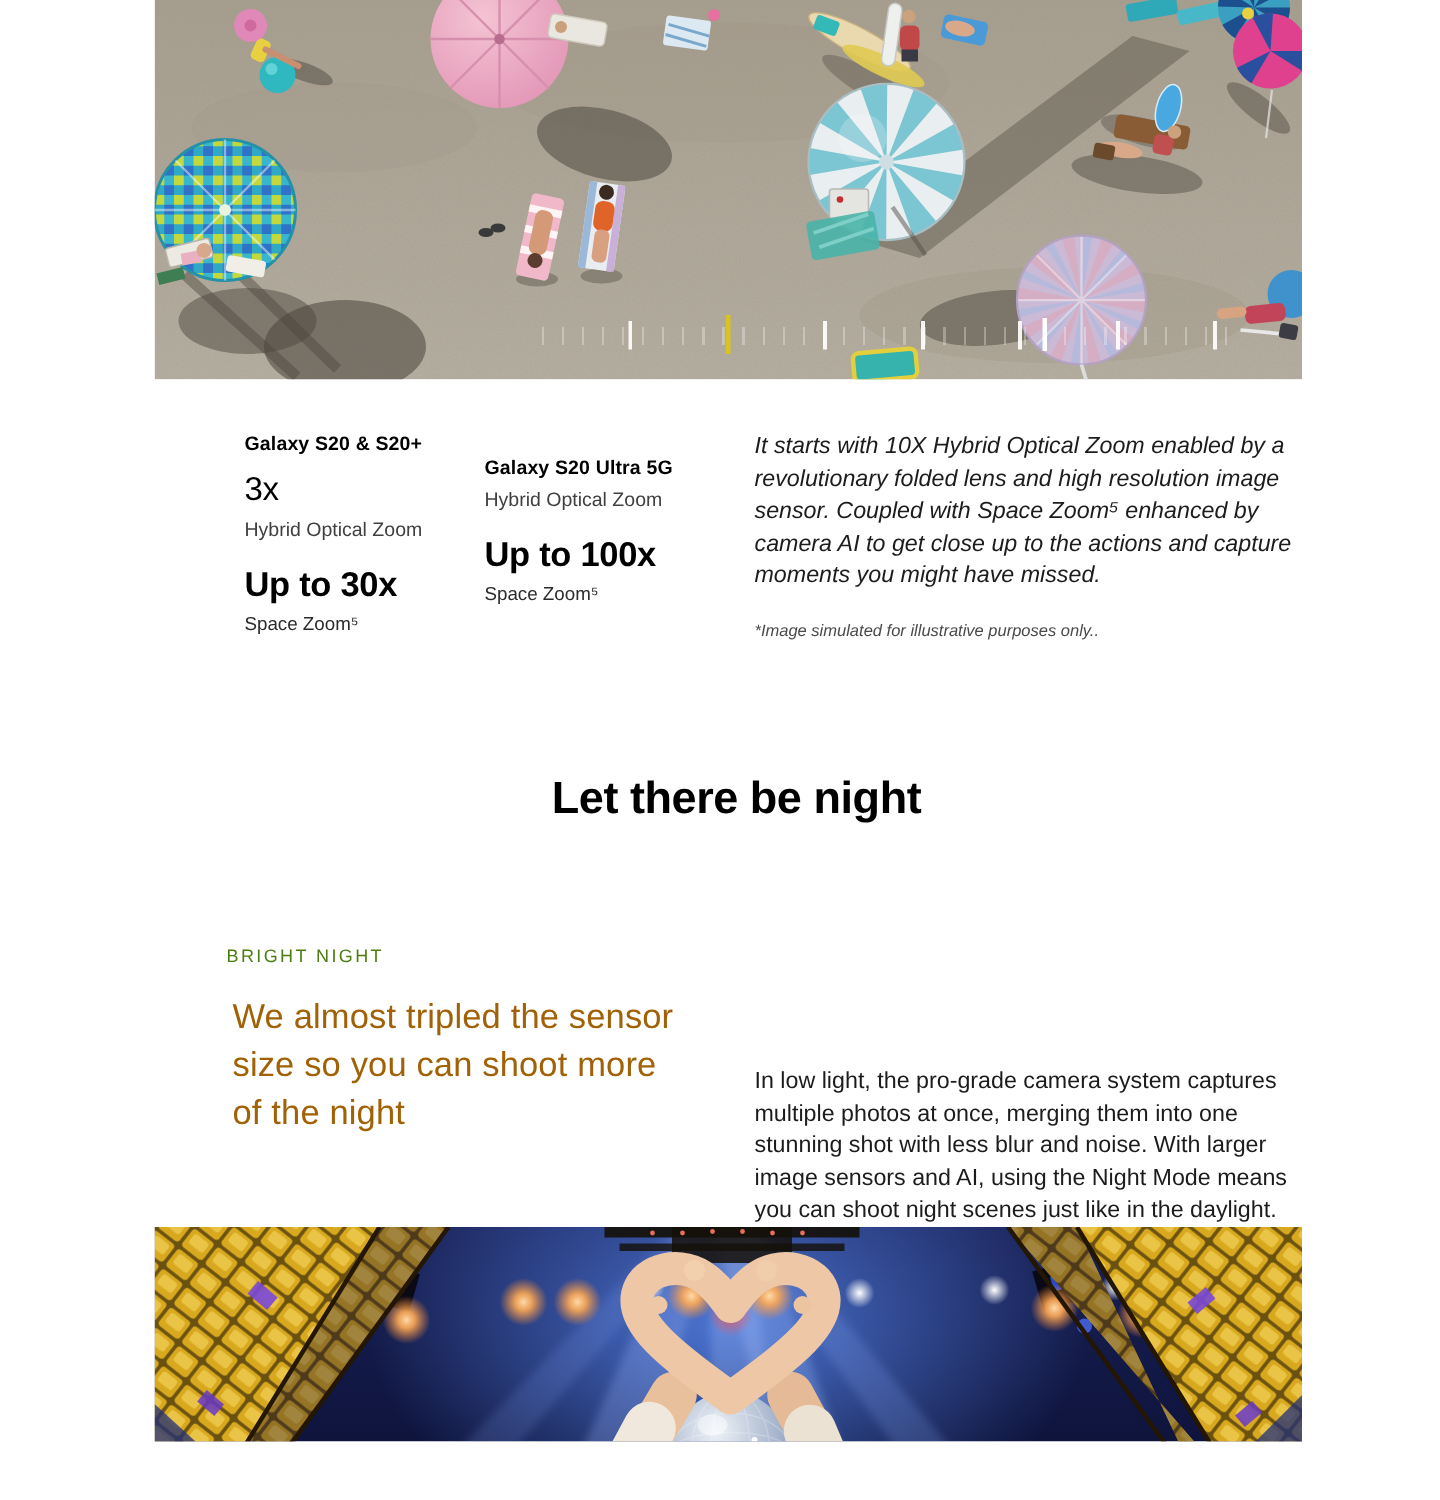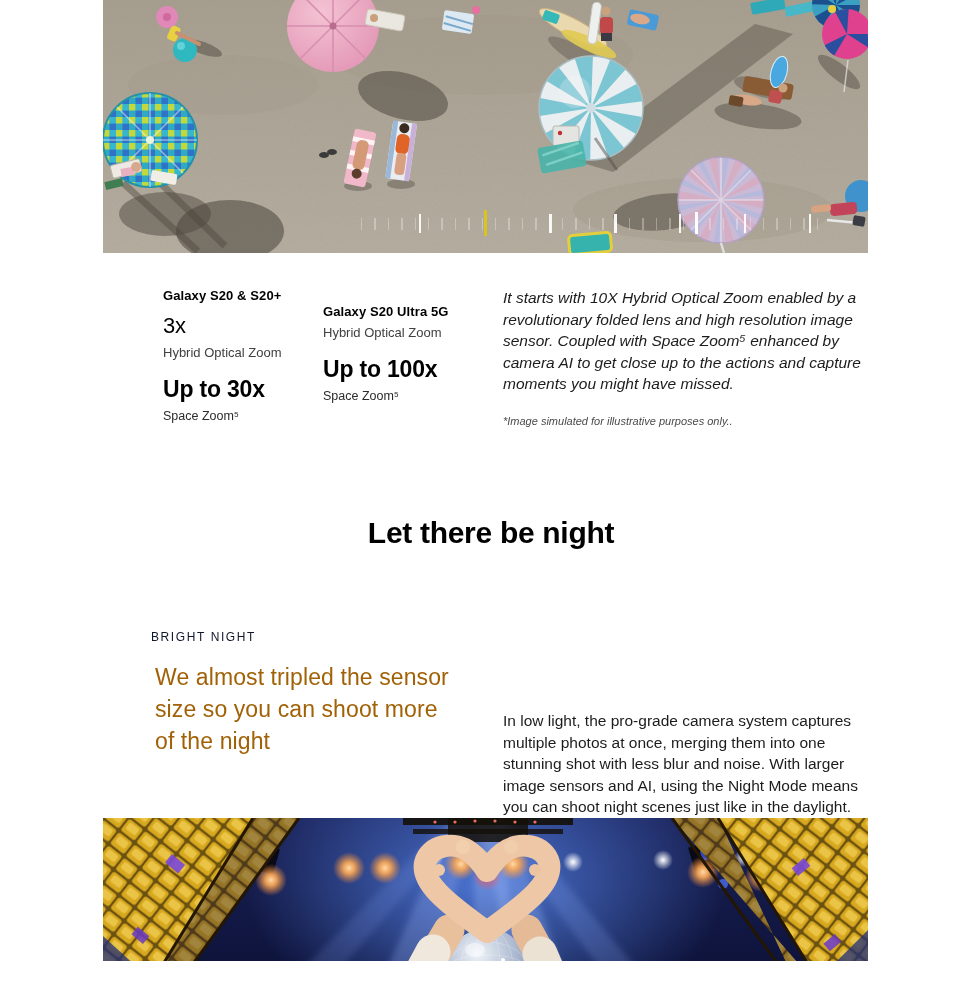--- a/index.html
+++ b/index.html
@@ -31,21 +31,21 @@
   .spec-small  { font-size:13px; color:#404040; margin-top:6px; }
   .spec-small2 { font-size:12.5px; color:#2b2b2b; margin-top:6px; }
 
   .spec-desc { position:absolute; left:503px; top:287px; width:372px;font-style:italic; }
   .spec-desc p.body { font-size:15.5px; line-height:21.5px; color:#1c1c1c; }
   .spec-desc p.disclaimer { font-size:11px; color:#4a4a4a; margin-top:20px; }
 
   .night-heading { position:absolute; left:0; top:516px; width:960px; text-align:center;
       font-size:30px; font-weight:700; letter-spacing:-.3px; transform:translateX(11px); }
 
-  .eyebrow { position:absolute; left:151px; top:630px; font-size:12px; letter-spacing:1.6px; color:#0f172a; }
+  .eyebrow { position:absolute; left:151px; top:630px; font-size:12px; letter-spacing:1.6px; color:#4d7c0f; }
   .night-headline { position:absolute; left:155px; top:661px; width:300px;
       font-size:23px; line-height:32px; font-weight:500; letter-spacing:.1px; color:#a16207; }
   .night-desc { position:absolute; left:503px; top:662px; width:372px;
       font-size:15.5px; line-height:21.5px; color:#1c1c1c;margin-top:48px; }
 </style>
 </head>
 <body>
 
 <div class="page">
 

